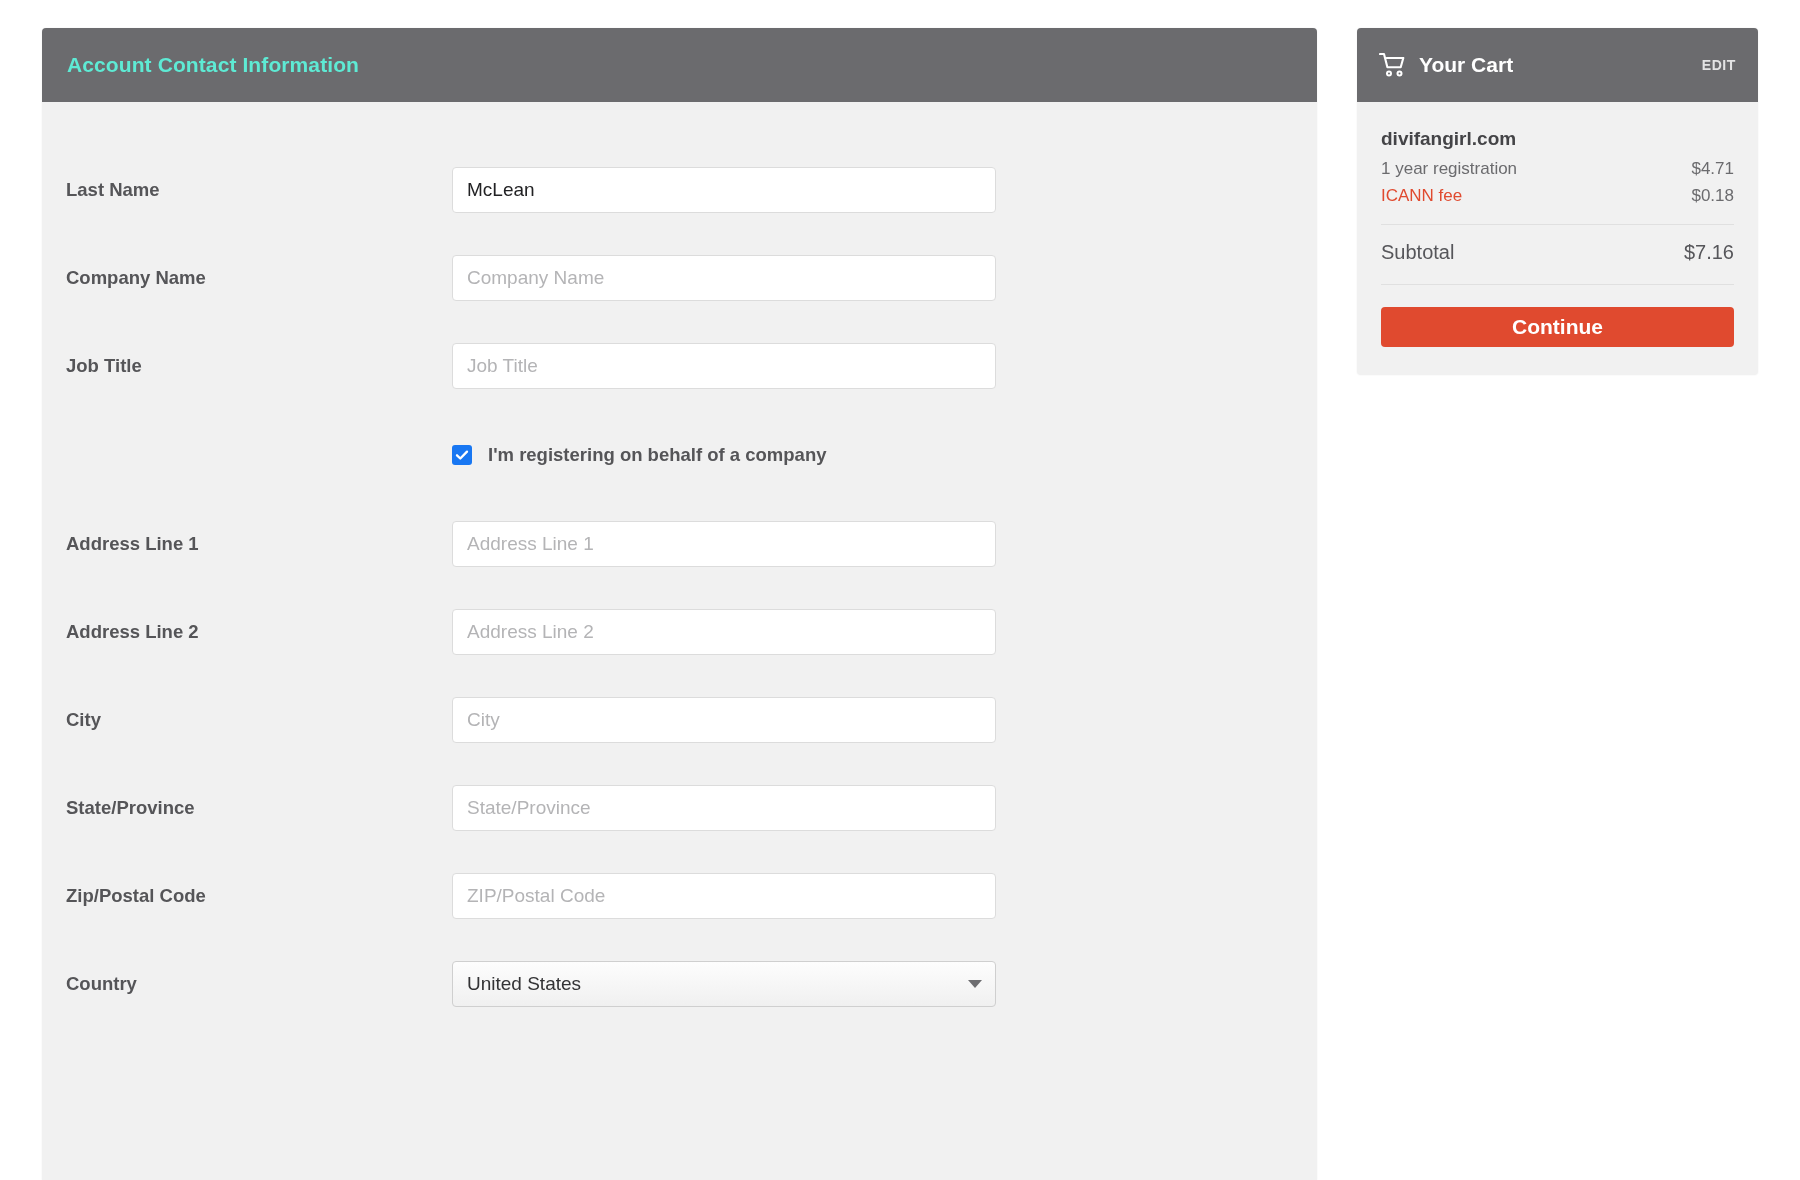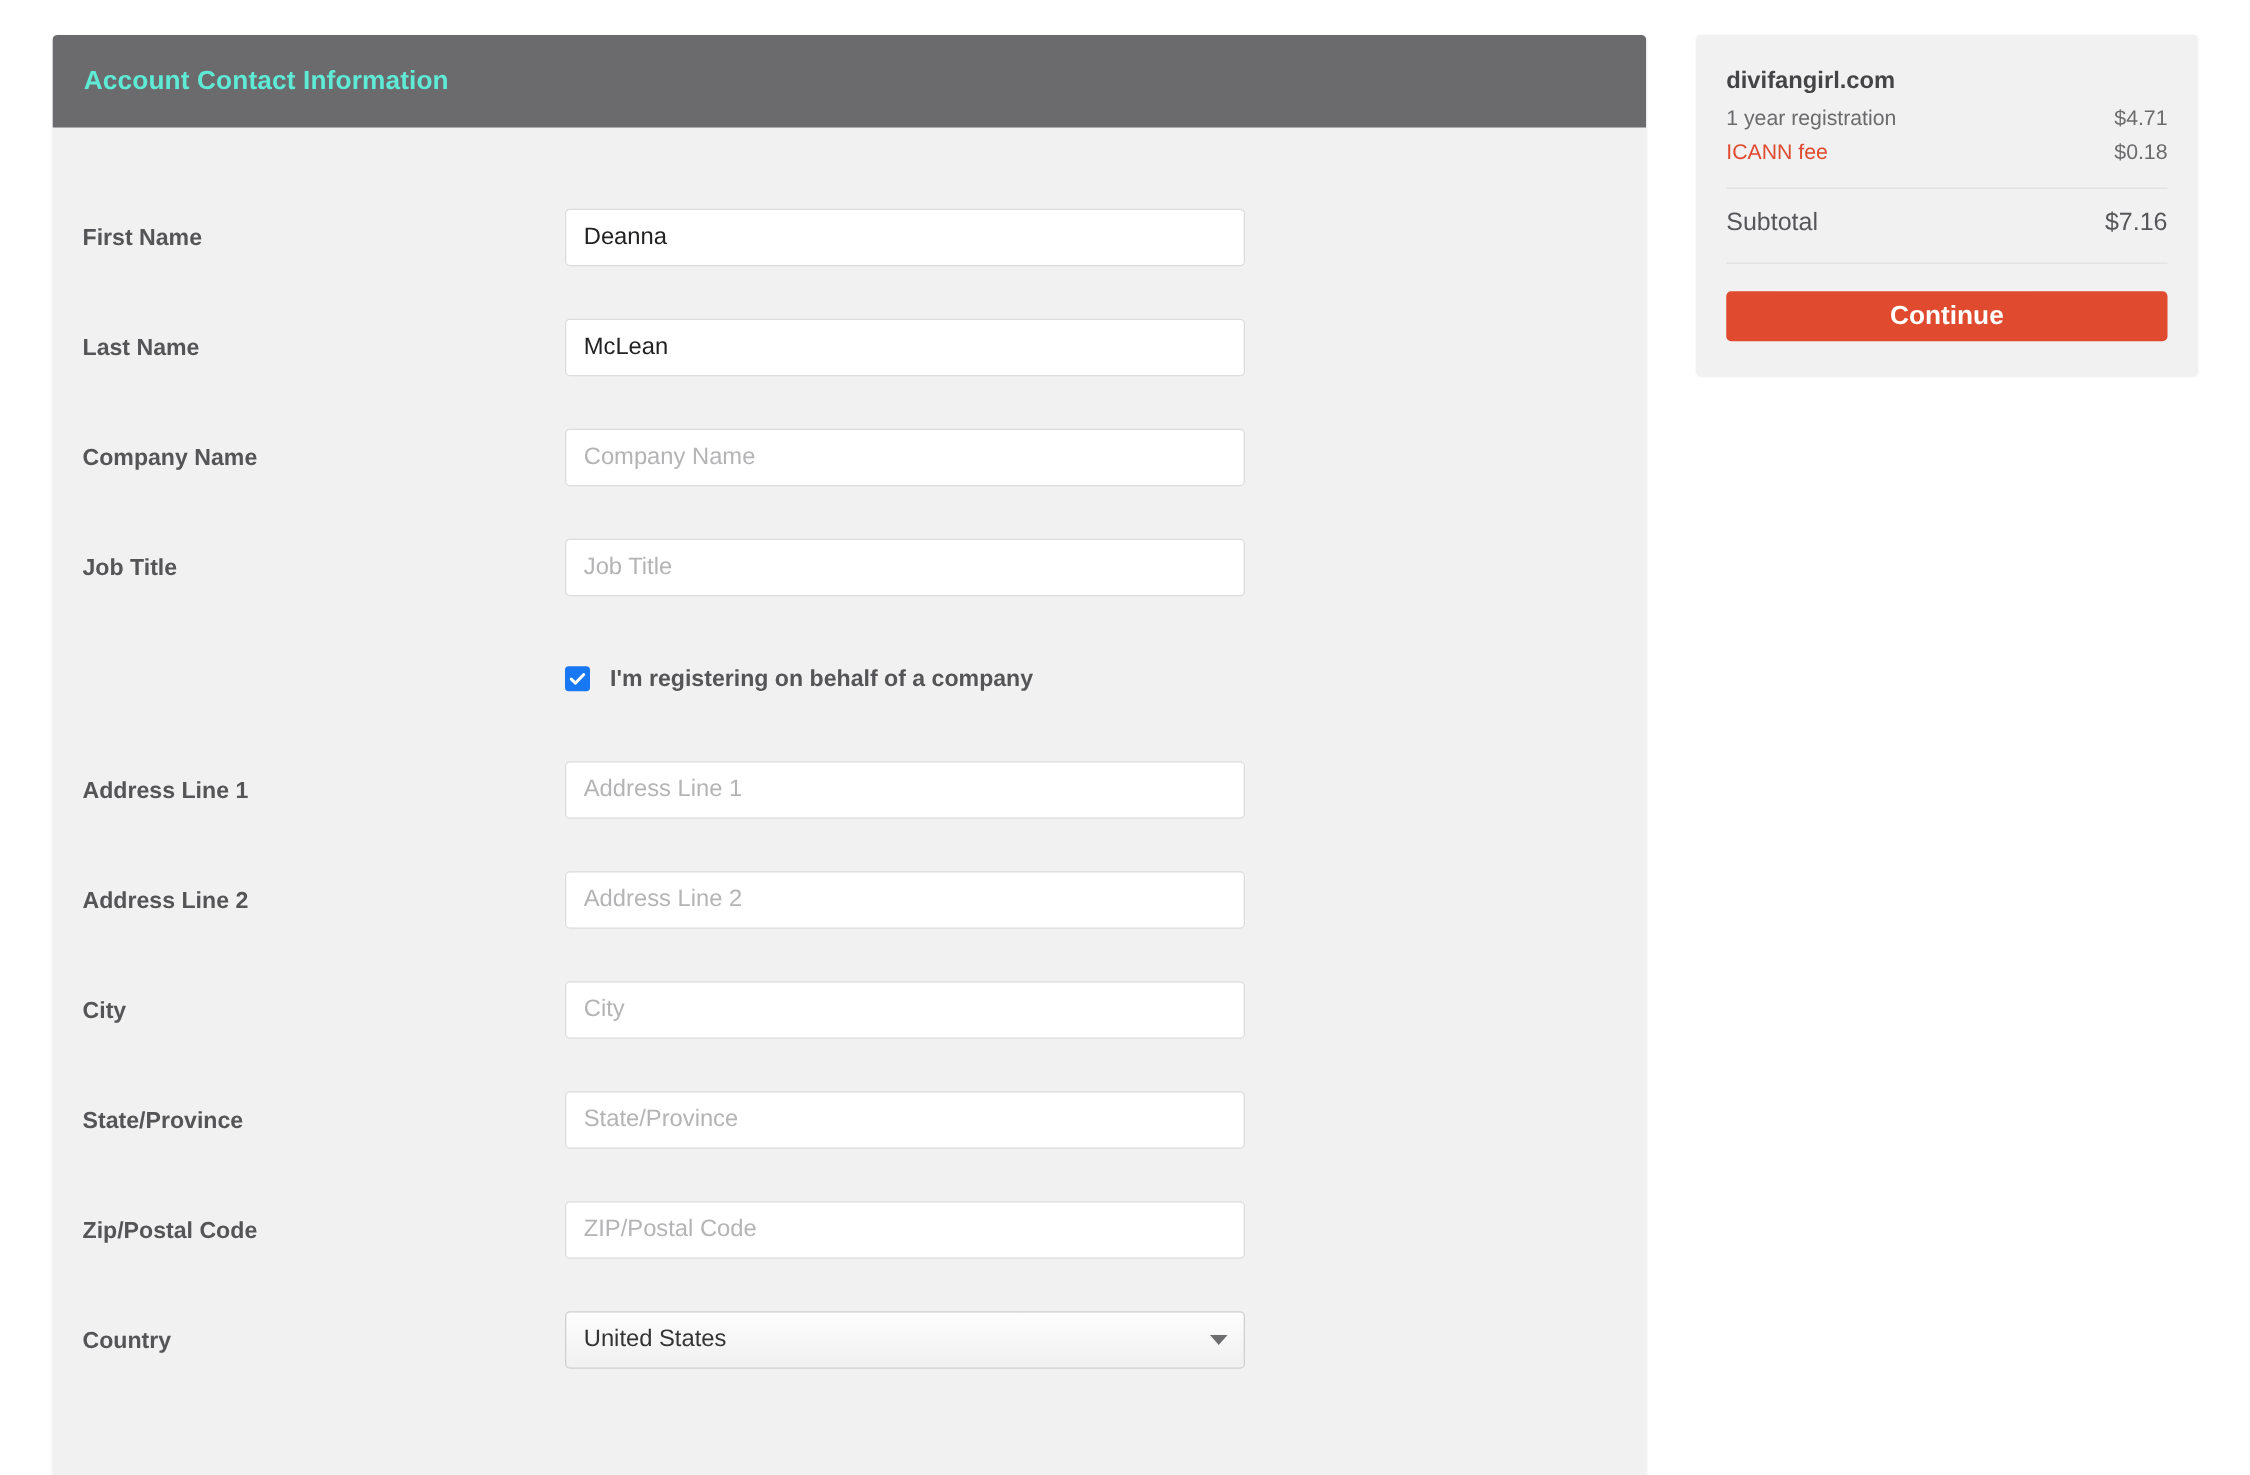--- a/index.html
+++ b/index.html
@@ -243,26 +243,20 @@
 <div class="page">
 
   <div class="form-panel">
 
     <div class="form-header">
       <span class="form-header-title">Account Contact Information</span>
     </div>
 
     <div class="form-body">
 
-      <div class="form-row">
-        <div class="field-label">First Name</div>
-        <div class="field-control">
-          <input class="text-input" type="text" value="Deanna" style="">
-        </div>
-      </div>
 
       <div class="form-row">
         <div class="field-label">Last Name</div>
         <div class="field-control">
           <input class="text-input" type="text" value="McLean" style="">
         </div>
       </div>
 
       <div class="form-row">
         <div class="field-label">Company Name</div>
@@ -333,20 +327,31 @@
             <span class="select-arrow"></span>
           </div>
         </div>
       </div>
 
     </div>
   </div>
 
   <div class="cart-panel">
 
+    <div class="cart-header">
+      <span class="cart-icon">
+        <svg width="28" height="26" viewBox="0 0 28 26" aria-hidden="true">
+          <path d="M1 2 h4 l3.4 13.2 h13.3 l2.6 -9.2 h-16.6" fill="none" stroke="#ffffff" stroke-width="2.1" stroke-linecap="round" stroke-linejoin="round"></path>
+          <circle cx="10" cy="21.5" r="2" fill="none" stroke="#ffffff" stroke-width="2"></circle>
+          <circle cx="20.5" cy="21.5" r="2" fill="none" stroke="#ffffff" stroke-width="2"></circle>
+        </svg>
+      </span>
+      <span class="cart-title">Your Cart</span>
+      <span class="cart-edit">EDIT</span>
+    </div>
 
     <div class="cart-body">
 
       <div class="cart-domain">divifangirl.com</div>
 
       <div class="cart-line">
         <span class="item">1 year registration</span>
         <span class="price">$4.71</span>
       </div>
 

